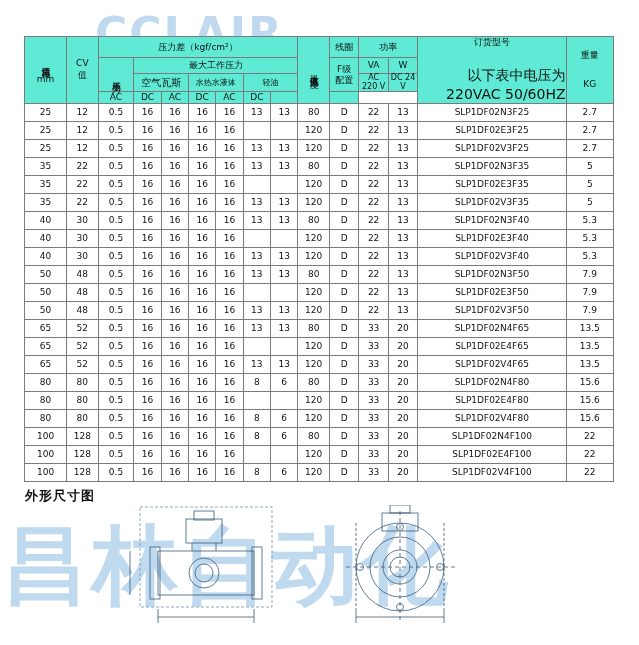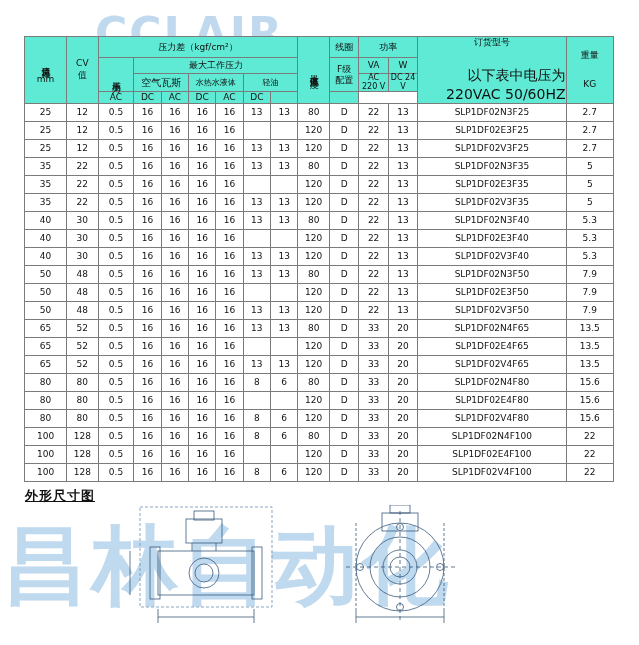--- a/index.html
+++ b/index.html
@@ -14,21 +14,21 @@
   .page{position:relative;width:639px;height:645px;}
 
   .title{
     position:absolute;
     font-size:13px;
     font-weight:bold;
     letter-spacing:1px;
     color:#111;
   }
   #title-main{left:25px;top:14px;}
-  #title-dim{left:25px;top:487px;text-decoration:underline;}
+  #title-dim{left:25px;top:487px;}
 
   table.spec{
     position:absolute;
     left:24px;top:36px;
     width:590px;
     border-collapse:collapse;
     table-layout:fixed;
   }
   table.spec td,table.spec th{
     border:1px solid #7b7b7b;

